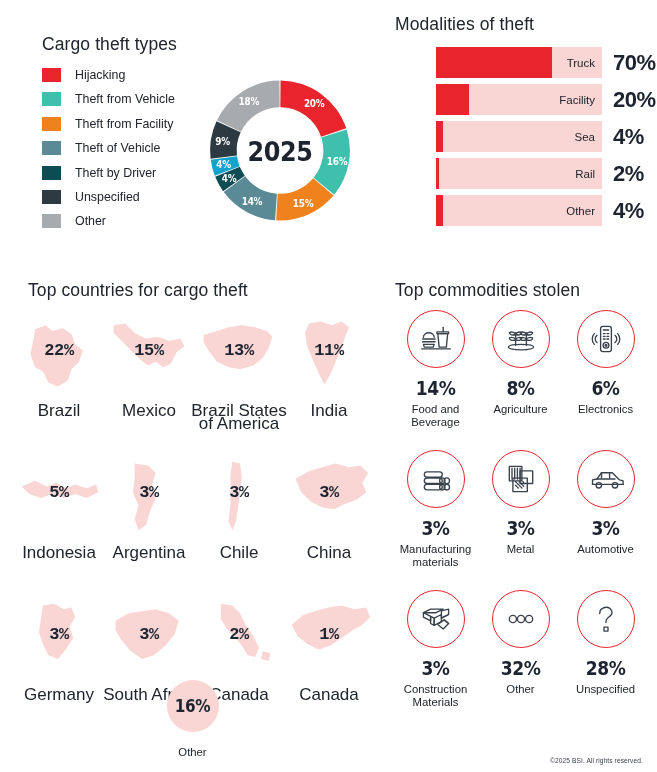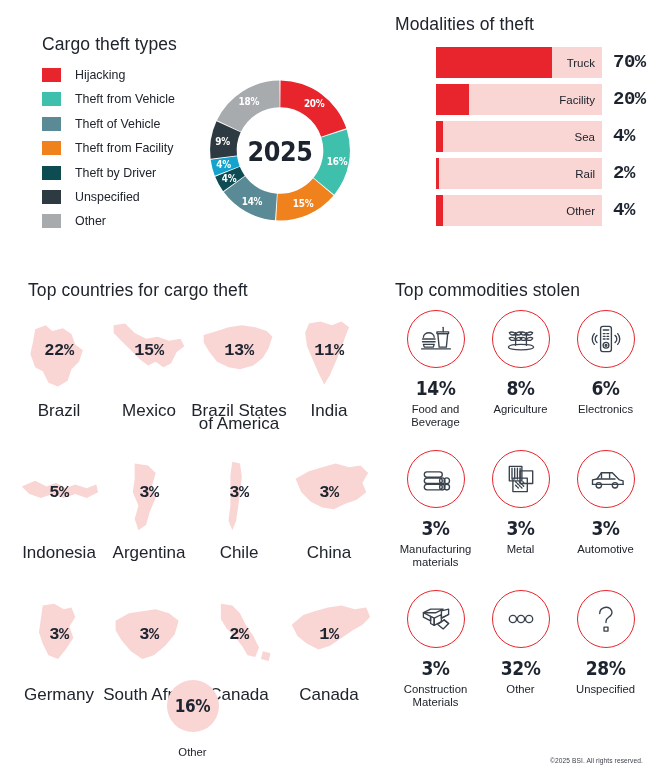--- a/index.html
+++ b/index.html
@@ -50,22 +50,22 @@
     position:relative;width:166px;height:31px;
     background:#f9d5d4;flex:0 0 166px;overflow:hidden;
   }
   .mod-fill{position:absolute;left:0;top:0;height:100%;background:#e8252c;}
   .mod-name{
     position:absolute;right:7px;top:50%;transform:translateY(-50%);
     font-size:11.5px;color:#20242c;white-space:nowrap;
   }
   .mod-pct{
     margin-left:11px;
-    font-family:Liberation Mono, monospace;
-    font-size:19px;font-weight:bold;color:#1d2430;letter-spacing:-.5px;
+    font-family:Liberation Sans, sans-serif;
+    font-size:22px;font-weight:bold;color:#1d2430;letter-spacing:-.5px;
     line-height:1;
   }
 
   
   #panel-countries{left:0;top:262px;width:385px;height:510px;}
   #countries-title{position:absolute;left:28px;top:18px;}
   #countries-grid{
     position:absolute;left:14px;top:50px;width:360px;
     display:grid;grid-template-columns:repeat(4,90px);
     grid-auto-rows:142px;
@@ -136,26 +136,26 @@
   <div class="legend" id="legend">
       <div class="legend-row">
         <span class="legend-swatch" style="background: rgb(232, 37, 44);"></span>
         <span class="legend-label">Hijacking</span>
       </div>
       <div class="legend-row">
         <span class="legend-swatch" style="background: rgb(63, 192, 173);"></span>
         <span class="legend-label">Theft from Vehicle</span>
       </div>
       <div class="legend-row">
+        <span class="legend-swatch" style="background: rgb(240, 130, 30);"></span>
+        <span class="legend-label">Theft from Facility</span>
+      </div>
+      <div class="legend-row">
         <span class="legend-swatch" style="background: rgb(90, 138, 149);"></span>
         <span class="legend-label">Theft of Vehicle</span>
-      </div>
-      <div class="legend-row">
-        <span class="legend-swatch" style="background: rgb(240, 130, 30);"></span>
-        <span class="legend-label">Theft from Facility</span>
       </div>
       <div class="legend-row">
         <span class="legend-swatch" style="background: rgb(14, 76, 83);"></span>
         <span class="legend-label">Theft by Driver</span>
       </div>
       <div class="legend-row">
         <span class="legend-swatch" style="background: rgb(46, 58, 66);"></span>
         <span class="legend-label">Unspecified</span>
       </div>
       <div class="legend-row">

